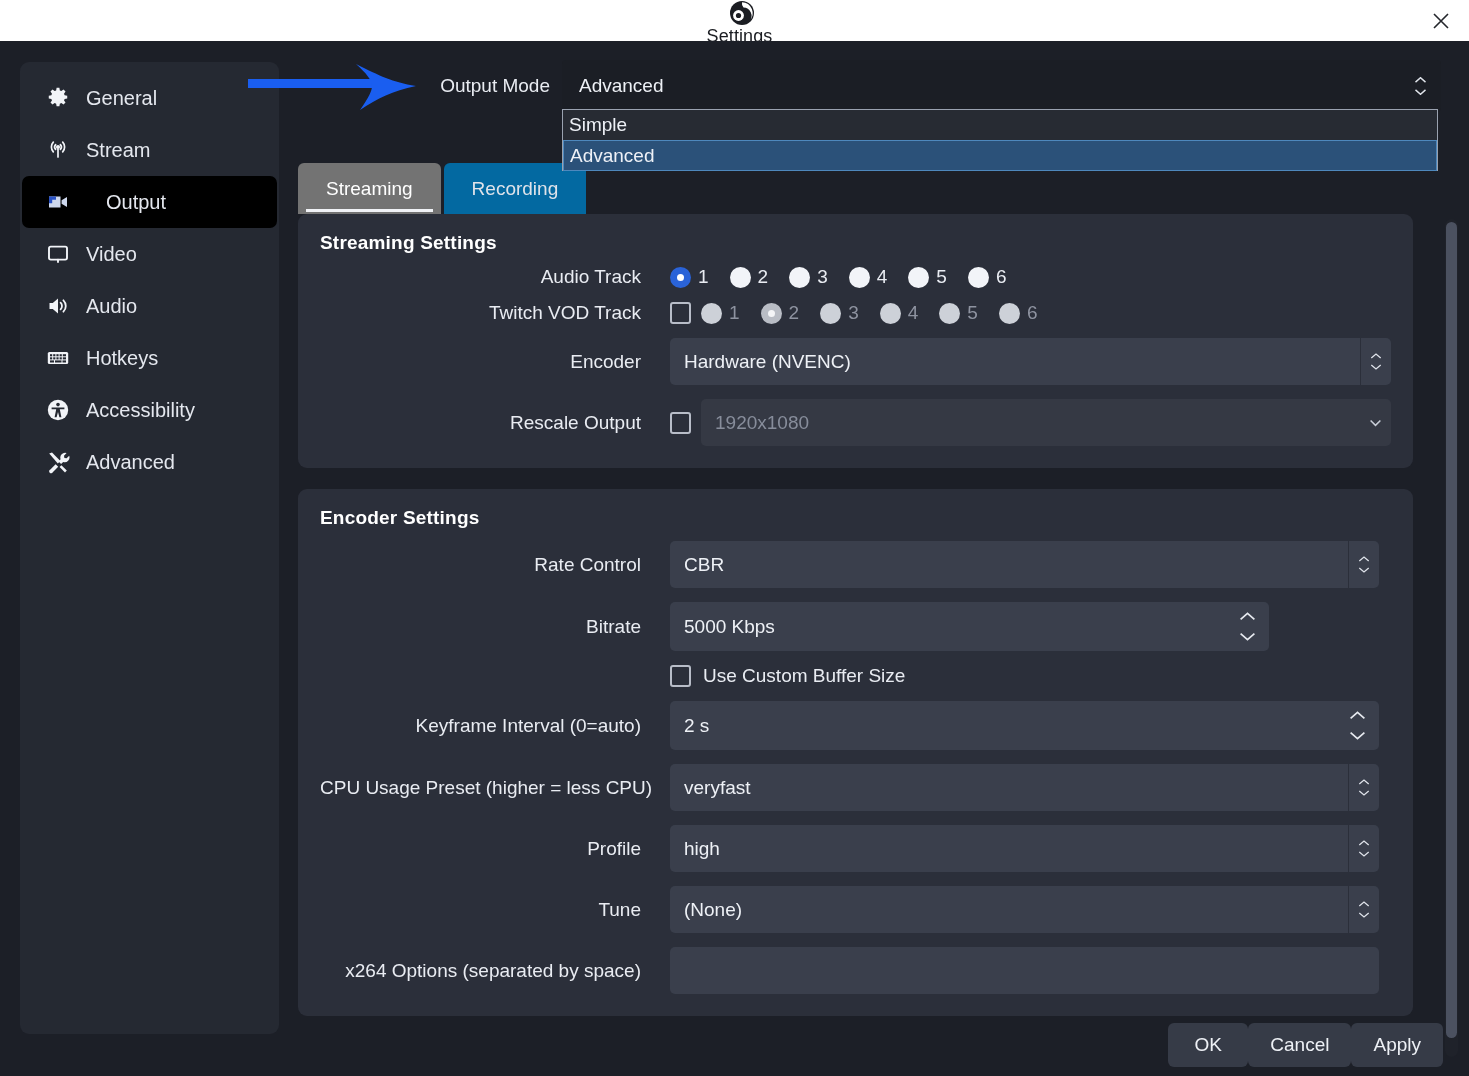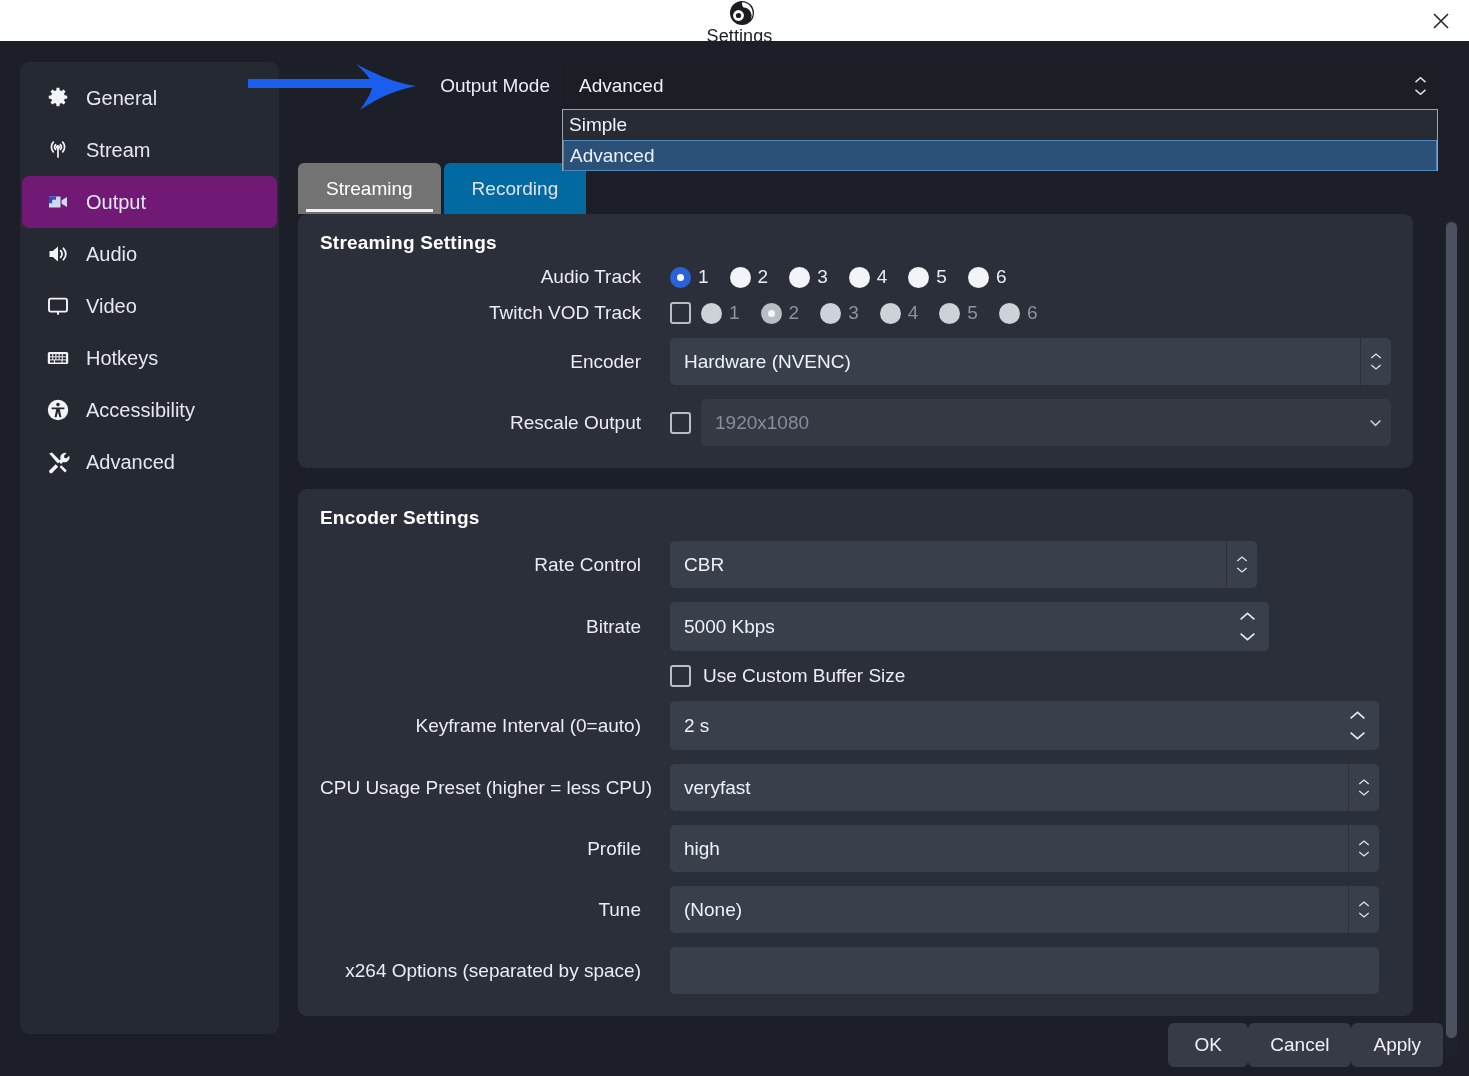--- a/index.html
+++ b/index.html
@@ -47,21 +47,21 @@
     background: #252932;
     border-radius: 9px;
     padding-top: 10px;
   }
   .side-item {
     display: flex; align-items: center;
     height: 52px; margin: 0 2px; padding-left: 22px;
     color: #e4e7ee; font-size: 20px; cursor: pointer;
     border-radius: 7px;
   }
-  .side-item.active { background: #701a75; }
+  .side-item.active { background: #000000; gap: 20px; }
   .side-ico {
     width: 27px; height: 27px; margin-right: 15px;
     display: flex; align-items: center; justify-content: center;
     flex: 0 0 auto;
   }
   .side-ico svg { display: block; }
 
   
   .content {
     position: absolute; left: 290px; top: 0; width: 1179px; height: 1035px;
@@ -292,37 +292,37 @@
             <path d="M3 6.5h11.5v11H3z" fill="#cfd9ee"></path>
             <path d="M15.6 10.2 L21 6.9v10.2l-5.4-3.3z" fill="#cfd9ee"></path>
             <path d="M3 6.5h7v3.2H6.2v3.5H3z" fill="#2a52c4"></path>
           </svg>
         </span>
         <span>Output</span>
       </div>
 
       <div class="side-item">
         <span class="side-ico">
+          <svg width="24" height="24" viewBox="0 0 24 24" fill="none" stroke="#f2f4f8" stroke-width="1.9">
+            <rect x="3" y="4.6" width="18" height="13" rx="1.8"></rect>
+            <path d="M12 17.6v2.4" stroke-linecap="round"></path>
+          </svg>
+        </span>
+        <span>Video</span>
+      </div>
+
+      <div class="side-item">
+        <span class="side-ico">
           <svg width="24" height="24" viewBox="0 0 24 24">
             <path d="M3.5 9h3.3L12 4.6v14.8L6.8 15H3.5z" fill="#f2f4f8"></path>
             <path d="M14.6 8.7a4.6 4.6 0 0 1 0 6.6" stroke="#f2f4f8" stroke-width="1.8" fill="none" stroke-linecap="round"></path>
             <path d="M17.4 6.3a8 8 0 0 1 0 11.4" stroke="#f2f4f8" stroke-width="1.8" fill="none" stroke-linecap="round"></path>
           </svg>
         </span>
         <span>Audio</span>
-      </div>
-
-      <div class="side-item">
-        <span class="side-ico">
-          <svg width="24" height="24" viewBox="0 0 24 24" fill="none" stroke="#f2f4f8" stroke-width="1.9">
-            <rect x="3" y="4.6" width="18" height="13" rx="1.8"></rect>
-            <path d="M12 17.6v2.4" stroke-linecap="round"></path>
-          </svg>
-        </span>
-        <span>Video</span>
       </div>
 
       <div class="side-item">
         <span class="side-ico">
           <svg width="24" height="24" viewBox="0 0 24 24">
             <rect x="1.8" y="6" width="20.4" height="12" rx="1.6" fill="#f2f4f8"></rect>
             <g fill="#252932">
               <rect x="4" y="8.2" width="2.2" height="2.1"></rect>
                 <rect x="7.2" y="8.2" width="2.2" height="2.1"></rect>
               <rect x="10.4" y="8.2" width="2.2" height="2.1"></rect>
@@ -489,21 +489,21 @@
               </span>
             </div>
           </div>
         </div>
 
         <div class="panel">
           <div class="panel-title">Encoder Settings</div>
 
           <div class="frow">
             <div class="flabel">Rate Control</div>
-            <div class="field" style="width:587px;">
+            <div class="field" style="width:709px;">
               <span class="fval">CBR</span>
               <span class="seg">
                 <span class="spin-chevrons">
                   <svg width="12" height="6" viewBox="0 0 12 6">
                       <path d="M1.3 5 L6 1.1 L10.7 5" stroke="#dfe3ea" stroke-width="1.3" fill="none"></path>
                     </svg>
                   <svg width="12" height="6" viewBox="0 0 12 6">
                       <path d="M1.3 1 L6 4.9 L10.7 1" stroke="#dfe3ea" stroke-width="1.3" fill="none"></path>
                     </svg>
                 </span>

